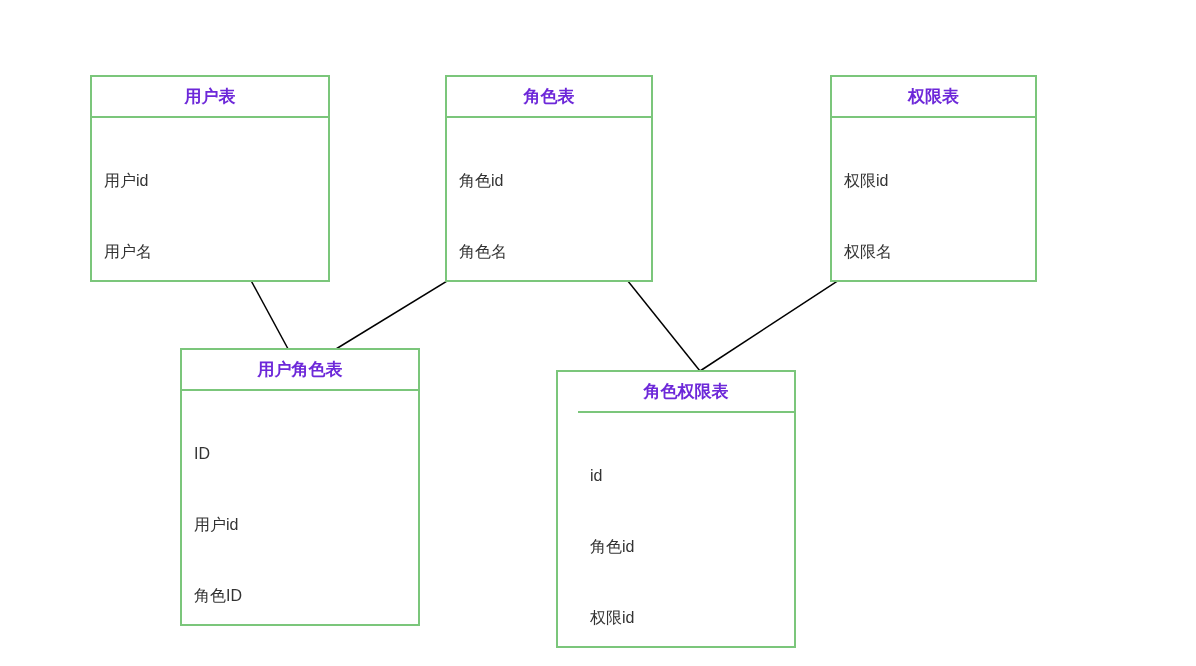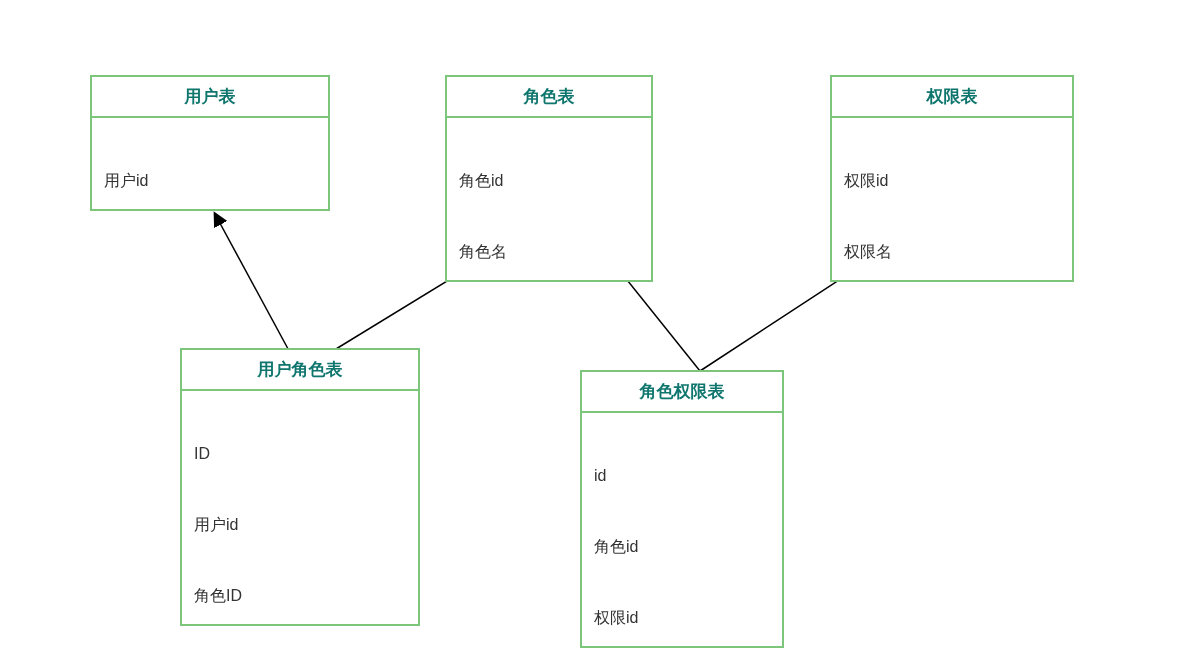--- a/index.html
+++ b/index.html
@@ -22,21 +22,21 @@
     .entity-box {
       position: absolute;
       border: 2px solid #7bc67b;
       background: #ffffff;
     }
     .entity-header {
       border-bottom: 2px solid #7bc67b;
       text-align: center;
       font-weight: bold;
       font-size: 17px;
-      color: #0f766e;
+      color: #6d28d9;
       padding: 8px 0;
     }
     .entity-body {
       padding: 8px 12px 12px 12px;
     }
     .entity-field {
       font-size: 16px;
       color: #333;
       line-height: 2;
       margin-top: 39px;
@@ -64,49 +64,50 @@
     <line x1="300" y1="371" x2="215" y2="214" stroke="#000" stroke-width="1.5" marker-end="url(#arrowhead)"></line>
     <line x1="300" y1="371" x2="555" y2="215" stroke="#000" stroke-width="1.5" marker-end="url(#arrowhead)"></line>
     <line x1="700" y1="371" x2="575" y2="215" stroke="#000" stroke-width="1.5" marker-end="url(#arrowhead)"></line>
     <line x1="700" y1="371" x2="940" y2="214" stroke="#000" stroke-width="1.5" marker-end="url(#arrowhead)"></line>
   </svg>
 
   <div class="entity-box" style="left:90px; top:75px; width:240px;">
     <div class="entity-header">用户表</div>
     <div class="entity-body">
       <div class="entity-field">用户id</div>
+      <div class="entity-field">用户名</div>
     </div>
   </div>
 
   <div class="entity-box" style="left:445px; top:75px; width:208px;">
     <div class="entity-header">角色表</div>
     <div class="entity-body">
       <div class="entity-field">角色id</div>
       <div class="entity-field">角色名</div>
     </div>
   </div>
 
-  <div class="entity-box" style="left:830px; top:75px; width:244px;">
+  <div class="entity-box" style="left:830px; top:75px; width:207px;">
     <div class="entity-header">权限表</div>
     <div class="entity-body">
       <div class="entity-field">权限id</div>
       <div class="entity-field">权限名</div>
     </div>
   </div>
 
   <div class="entity-box" style="left:180px; top:348px; width:240px;">
     <div class="entity-header">用户角色表</div>
     <div class="entity-body">
       <div class="entity-field">ID</div>
       <div class="entity-field">用户id</div>
       <div class="entity-field">角色ID</div>
     </div>
   </div>
 
-  <div class="entity-box" style="left:580px; top:370px; width:204px;">
+  <div class="entity-box" style="left:556px; top:370px; width:240px;padding-left:20px;">
     <div class="entity-header">角色权限表</div>
     <div class="entity-body">
       <div class="entity-field">id</div>
       <div class="entity-field">角色id</div>
       <div class="entity-field">权限id</div>
     </div>
   </div>
 
 </div>
 

